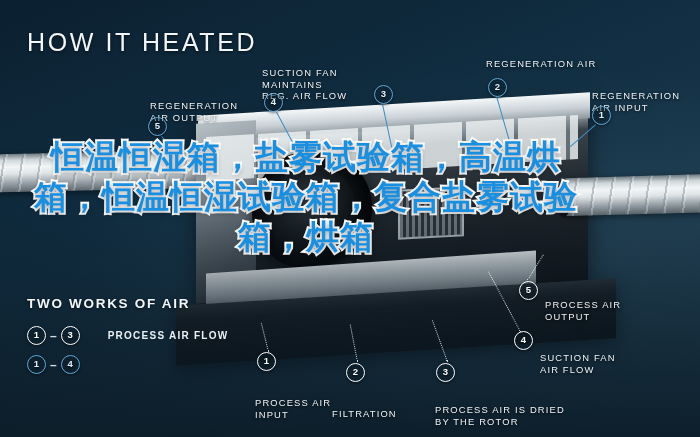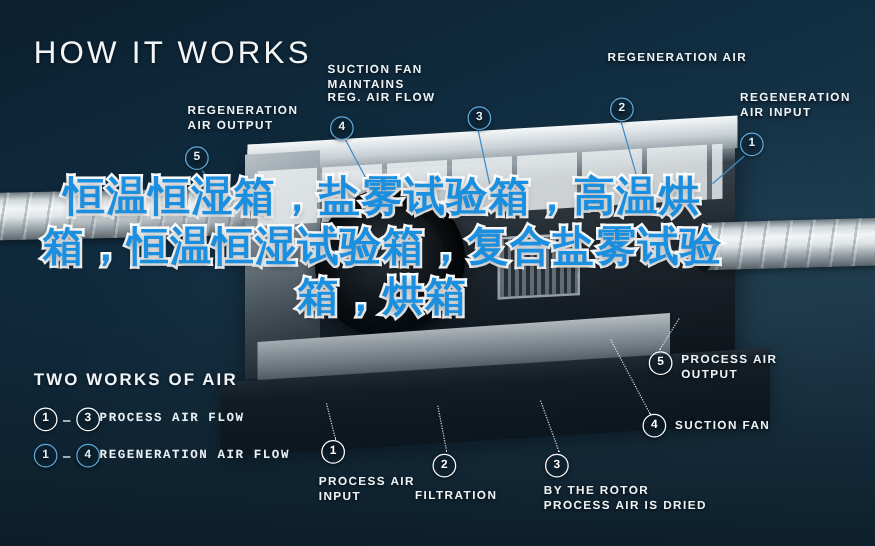--- a/index.html
+++ b/index.html
@@ -91,22 +91,23 @@
     background:linear-gradient(180deg,rgba(10,25,36,.0) 45%,rgba(10,25,36,.55) 78%,rgba(10,25,36,.85) 100%);}
 
   
   .title{
     position:absolute;left:27px;top:28px;
     font-size:25px;letter-spacing:2.6px;color:#f2f6f8;font-weight:400;
     text-shadow:0 1px 3px rgba(0,0,0,.6);
   }
   .lbl{
     position:absolute;color:#eef3f6;font-size:9.4px;line-height:11.6px;
-    letter-spacing:1.15px;font-weight:bold;text-transform:uppercase;
+    letter-spacing:1.15px;font-weight:normal;text-transform:uppercase;
     text-shadow:0 1px 3px rgba(0,0,0,.75);
+    margin-top:18px;
   }
   .marker{
     position:absolute;width:17px;height:17px;border-radius:50%;
     border:1.4px solid #ffffff;color:#ffffff;
     font-size:9.5px;line-height:15px;text-align:center;font-weight:bold;
     background:rgba(10,26,38,.35);
     text-shadow:0 1px 2px rgba(0,0,0,.7);
     box-shadow:0 1px 3px rgba(0,0,0,.5);
   }
   .marker.blue{border-color:#5fa8d8;color:#dff0fb;}
@@ -115,22 +116,22 @@
 
   
   .legend-title{
     position:absolute;left:27px;top:296px;color:#f1f5f8;font-size:13.5px;
     letter-spacing:1.7px;font-weight:bold;text-shadow:0 1px 3px rgba(0,0,0,.6);
   }
   .legend-row{position:absolute;left:27px;display:flex;align-items:center;}
   .legend-row .marker{position:static;}
   .legend-dash{color:#cddbe4;font-size:12px;margin:0 4px;font-weight:bold;}
   .legend-text{
-    margin-left:0;color:#eaf1f5;font-size:10px;letter-spacing:1.25px;
-    font-weight:bold;text-transform:uppercase;font-family:Liberation Mono, monospace;
+    margin-left:28px;color:#eaf1f5;font-size:10px;letter-spacing:1.25px;
+    font-weight:bold;text-transform:uppercase;
   }
 
   
   .cn{
     position:absolute;left:0;top:137px;width:612px;
     text-align:center;
     font-family:"DejaVu Sans", sans-serif;
     font-weight:bold;
     font-size:33px;line-height:40px;letter-spacing:1px;
     color:#1a8fe0;
@@ -160,21 +161,21 @@
     <div class="grille"></div>
     <div class="plate"></div>
     <div class="platform"></div>
     <div class="duct right">
       <div class="duct-cap"></div>
       <div class="ribs"></div>
     </div>
     <div class="shade"></div>
   </div>
 
-  <div class="title">HOW IT WORKS</div>
+  <div class="title">HOW IT HEATED</div>
 
   <div class="lbl" style="left:150px;top:82px;">
     <div>REGENERATION</div>
     <div>AIR OUTPUT</div>
   </div>
   <div class="leader blue" style="left:162px;top:136px;width:24px;transform:rotate(52deg);"></div>
   <div class="marker blue" style="left:148px;top:117px;">5</div>
 
   <div class="lbl" style="left:262px;top:49px;">
     <div>SUCTION FAN</div>
@@ -202,57 +203,57 @@
 
   <div class="lbl" style="left:545px;top:281px;">
     <div>PROCESS AIR</div>
     <div>OUTPUT</div>
   </div>
   <div class="leader" style="left:527px;top:280px;width:30px;transform:rotate(-58deg);"></div>
   <div class="marker" style="left:519px;top:281px;">5</div>
 
   <div class="lbl" style="left:540px;top:334px;">
     <div>SUCTION FAN</div>
+    <div>AIR FLOW</div>
   </div>
   <div class="leader" style="left:520px;top:332px;width:68px;transform:rotate(-118deg);"></div>
   <div class="marker" style="left:514px;top:331px;">4</div>
 
   <div class="lbl" style="left:255px;top:379px;">
     <div>PROCESS AIR</div>
     <div>INPUT</div>
   </div>
   <div class="leader" style="left:268px;top:352px;width:30px;transform:rotate(-104deg);"></div>
   <div class="marker" style="left:257px;top:352px;">1</div>
 
   <div class="lbl" style="left:332px;top:390px;">
     <div>FILTRATION</div>
   </div>
   <div class="leader" style="left:357px;top:362px;width:38px;transform:rotate(-101deg);"></div>
   <div class="marker" style="left:346px;top:363px;">2</div>
 
   <div class="lbl" style="left:435px;top:386px;">
+    <div>PROCESS AIR IS DRIED</div>
     <div>BY THE ROTOR</div>
-    <div>PROCESS AIR IS DRIED</div>
   </div>
   <div class="leader" style="left:447px;top:362px;width:44px;transform:rotate(-110deg);"></div>
   <div class="marker" style="left:436px;top:363px;">3</div>
 
   <div class="legend-title">TWO WORKS OF AIR</div>
 
   <div class="legend-row" style="top:326px;">
     <div class="marker">1</div>
     <div class="legend-dash">–</div>
     <div class="marker">3</div>
     <div class="legend-text">PROCESS AIR FLOW</div>
   </div>
 
   <div class="legend-row" style="top:355px;">
     <div class="marker blue">1</div>
     <div class="legend-dash">–</div>
     <div class="marker blue">4</div>
-    <div class="legend-text">REGENERATION AIR FLOW</div>
   </div>
 
   <div class="cn">
     <span>恒温恒湿箱，盐雾试验箱，高温烘箱，恒温恒湿试验箱，复合盐雾试验箱，烘箱</span>
   </div>
 
 </div>
 
 </body></html>

